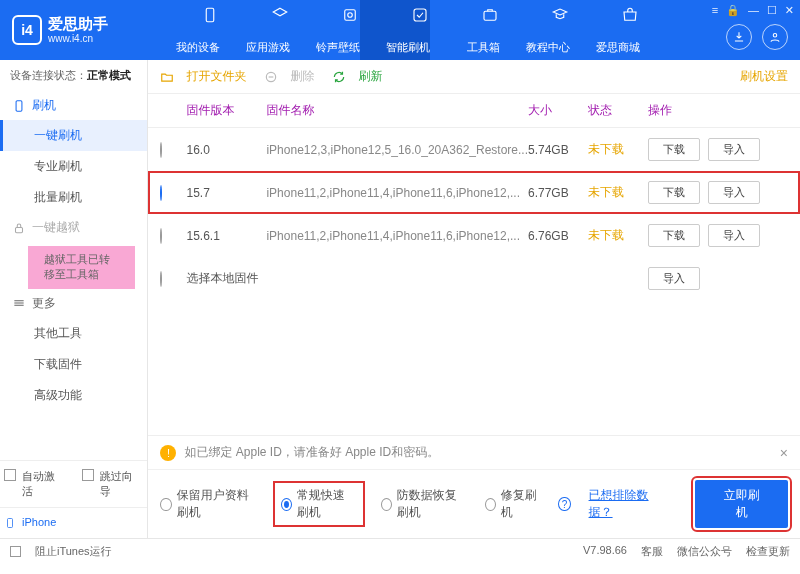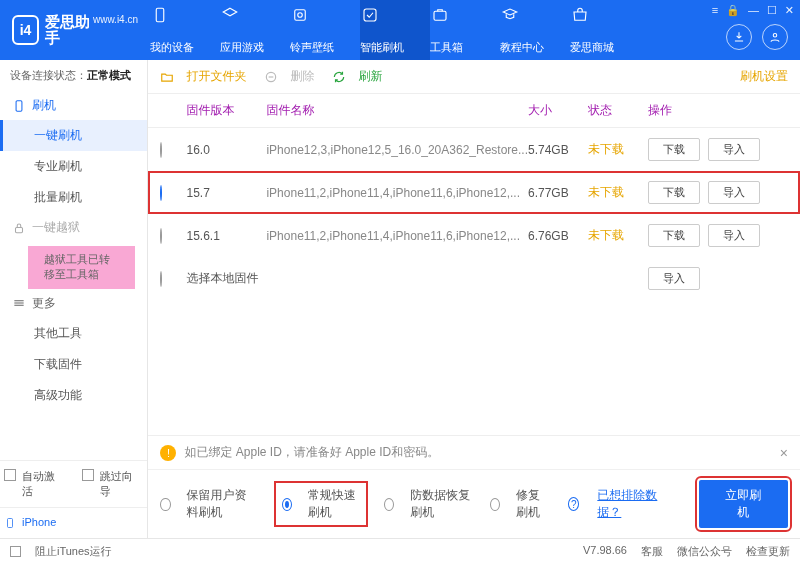--- a/index.html
+++ b/index.html
@@ -1,24 +1,24 @@
 <!DOCTYPE html>
 <html><head>
 <meta charset="utf-8">
 <style>
 *{box-sizing:border-box;margin:0;padding:0;font-family:"Microsoft YaHei","PingFang SC",sans-serif}
 body{width:800px;height:574px;overflow:hidden;background:#fff;font-size:12px;color:#333}
 .topbar{height:60px;background:#1b6cf2;display:flex;align-items:center;color:#fff;position:relative}
 .logo{display:flex;align-items:center;padding:0 12px;width:150px}
 .logo-badge{width:30px;height:30px;border:2px solid #fff;border-radius:6px;display:flex;align-items:center;justify-content:center;font-weight:bold;font-size:14px;margin-right:6px}
-.logo-text{display:flex;flex-direction:row;line-height:1.1}
+.logo-text{display:flex;flex-direction:column;line-height:1.1}
 .logo-text .cn{font-size:15px;font-weight:bold}
 .logo-text .url{font-size:10px;opacity:.9}
 .navs{display:flex;height:100%}
-.nav{width:70px;display:flex;flex-direction:column;align-items:flex-start;justify-content:center;gap:15px;cursor:pointer}
+.nav{width:70px;display:flex;flex-direction:column;align-items:flex-end;justify-content:center;gap:15px;cursor:pointer}
 .nav.active{background:#0f55cc}
 .nav-icon{width:20px;height:20px;display:flex;align-items:center;justify-content:center}
 .nav-icon svg{width:18px;height:18px;fill:none;stroke:#fff;stroke-width:1.5}
 .nav-label{font-size:11px}
 .winctrl{position:absolute;top:4px;right:6px;display:flex;gap:8px;font-size:11px}
 .winctrl span{cursor:pointer;opacity:.9}
 .topright{position:absolute;right:12px;bottom:10px;display:flex;gap:10px}
 .circ{width:26px;height:26px;border:1.5px solid rgba(255,255,255,.7);border-radius:50%;display:flex;align-items:center;justify-content:center;cursor:pointer}
 .circ svg{width:14px;height:14px;stroke:#fff;fill:none;stroke-width:1.8}
 .body{display:flex;height:478px}
@@ -62,21 +62,21 @@
 .row .col-name{color:#888;white-space:nowrap;overflow:hidden;text-overflow:ellipsis}
 .row .col-stat{color:#e6a500}
 .btns{display:flex;gap:8px}
 .btn{border:1px solid #ccc;background:#fff;padding:3px 14px;font-size:11px;color:#444;cursor:pointer;border-radius:2px}
 .row.local .col-ver{color:#555}
 .bottombar{position:absolute;bottom:0;left:0;right:0;border-top:1px solid #eee;background:#fff}
 .notice{display:flex;align-items:center;padding:8px 12px;gap:8px;color:#888;font-size:12px;border-bottom:1px solid #f0f0f0;position:relative}
 .notice .warn{width:16px;height:16px;border-radius:50%;background:#ffb100;color:#fff;display:flex;align-items:center;justify-content:center;font-size:11px}
 .notice .close{position:absolute;right:12px;color:#999;cursor:pointer;font-size:14px}
 .modes{display:flex;align-items:center;padding:10px 12px;gap:18px;font-size:12px}
-.mode{display:flex;align-items:center;gap:16px;color:#555;cursor:pointer}
+.mode{display:flex;align-items:center;gap:5px;color:#555;cursor:pointer}
 .mode.sel{outline:2px solid #d33;padding:4px 6px;outline-offset:0}
 .mode .radio{width:13px;height:13px}
 .qmark{width:14px;height:14px;border:1px solid #1b6cf2;border-radius:50%;color:#1b6cf2;display:flex;align-items:center;justify-content:center;font-size:10px;cursor:pointer}
 .link{color:#1b6cf2;text-decoration:underline;cursor:pointer}
 .primary-btn{background:#1b6cf2;color:#fff;border:none;padding:7px 26px;font-size:12px;cursor:pointer;border-radius:2px;outline:2px solid #d33;outline-offset:2px}
 .spacer{flex:1}
 .footer{height:26px;border-top:1px solid #e6e6e6;display:flex;align-items:center;padding:0 10px;font-size:11px;color:#666;gap:14px}
 .footer .cb{width:11px;height:11px}
 .footer .right{margin-left:auto;display:flex;gap:14px}
 .phone-ic{width:12px;height:14px}

